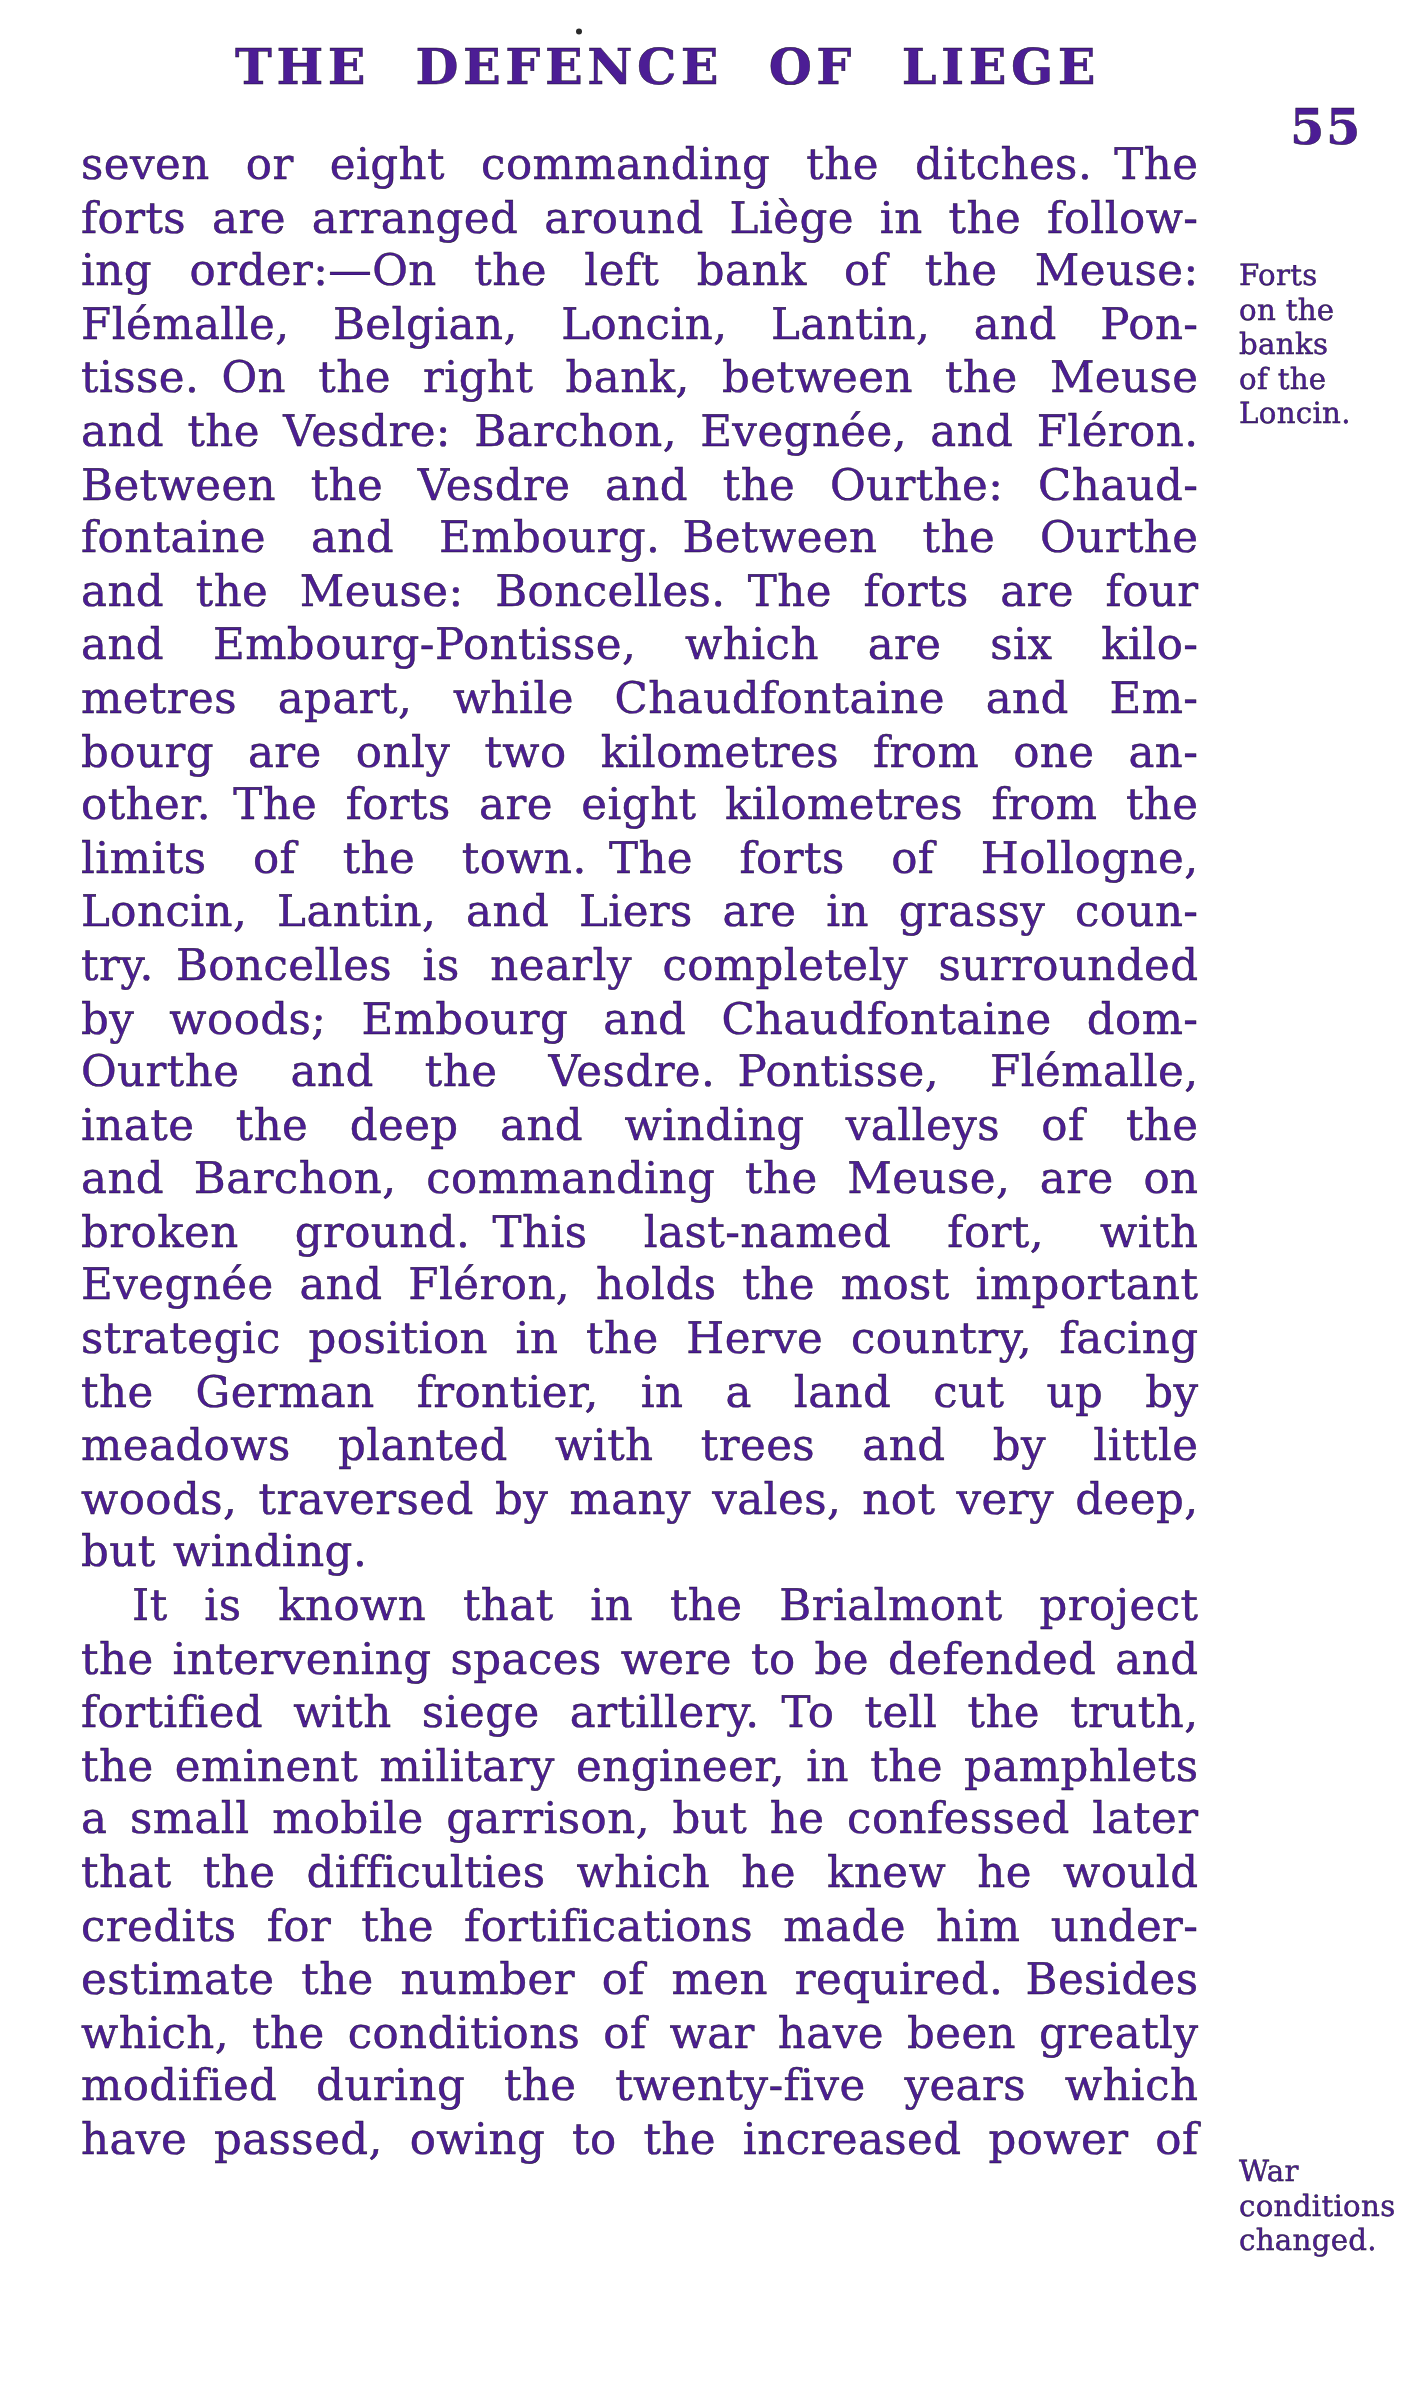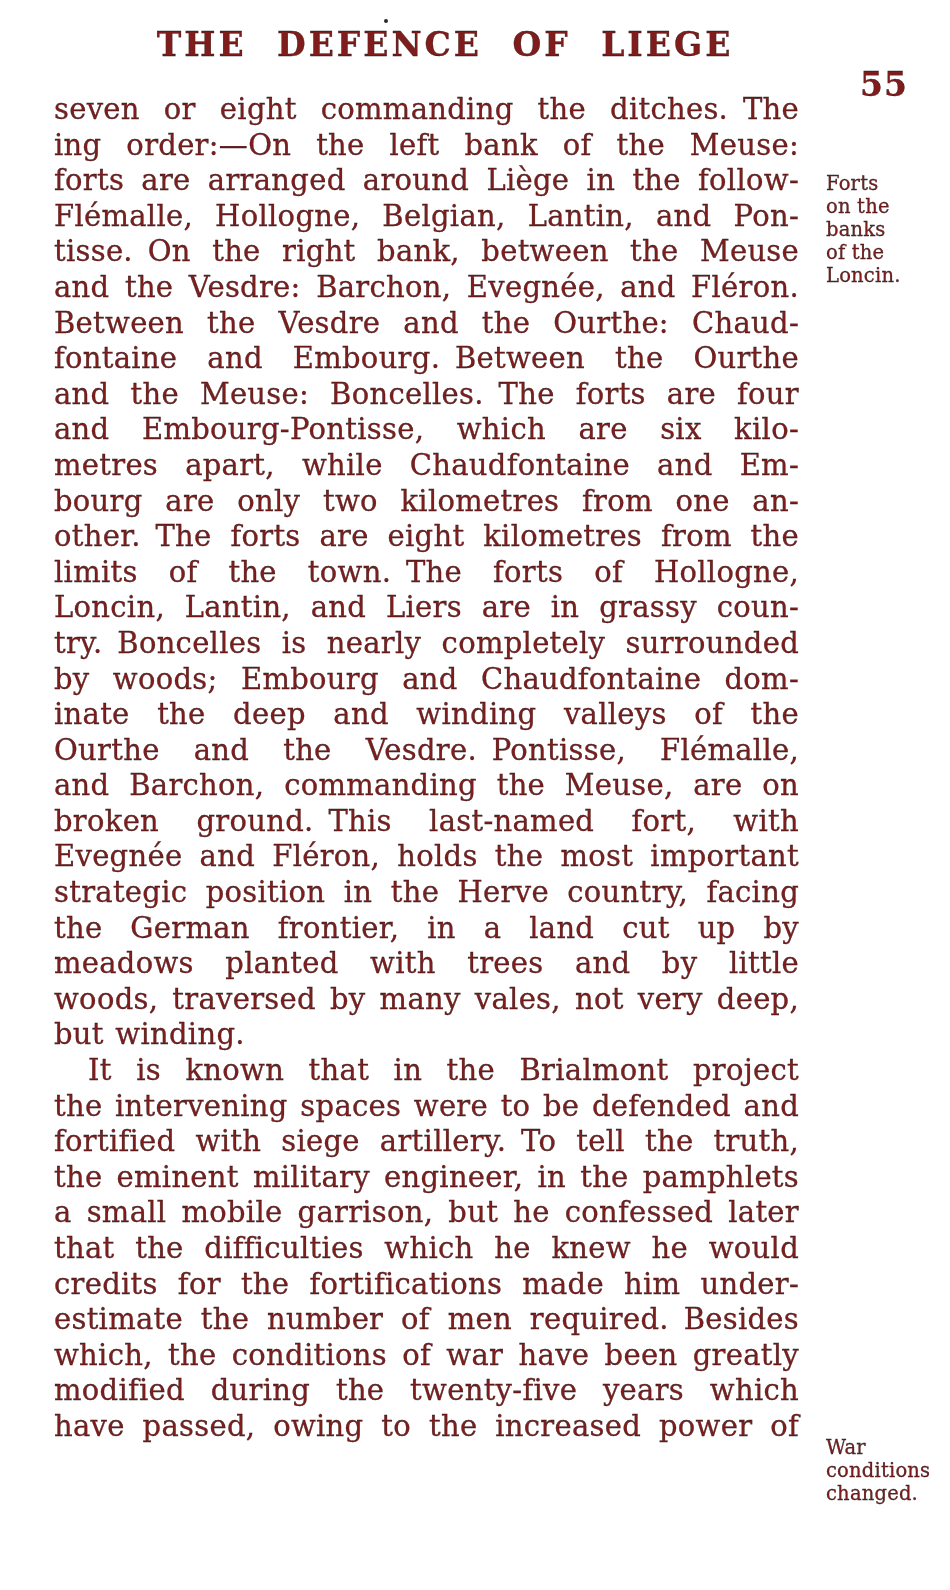--- a/index.html
+++ b/index.html
@@ -1,20 +1,20 @@
 <!DOCTYPE html>
 <html><head>
 <meta charset="utf-8">
 <style>
   html,body{margin:0;padding:0;background:#ffffff;}
   .page{
     position:relative;
     width:950px;height:1590px;
     background:#ffffff;
-    color:#7f1d1d;
+    color:#4c1d95;
     font-family:"DejaVu Serif","Liberation Serif",serif;
     overflow:hidden;
     -webkit-text-stroke:0.3px rgba(10,10,10,0.85);
   }
   .header-title{
     position:absolute;top:25px;left:0;right:60px;
     text-align:center;
     font-size:33px;font-weight:bold;
     letter-spacing:3px;word-spacing:16px;
     white-space:nowrap;
@@ -57,38 +57,38 @@
 <body>
 
 <div class="page">
 
   <div class="header-title">THE DEFENCE OF LIEGE</div>
   <div class="page-number">55</div>
   <div class="speck"></div>
 
   <div class="text-column">
     <div class="text-line">seven or eight commanding the ditches. The</div>
+    <div class="text-line">forts are arranged around Liège in the follow-</div>
     <div class="text-line">ing order:—On the left bank of the Meuse:</div>
-    <div class="text-line">forts are arranged around Liège in the follow-</div>
-    <div class="text-line">Flémalle, Hollogne, Belgian, Lantin, and Pon-</div>
+    <div class="text-line">Flémalle, Belgian, Loncin, Lantin, and Pon-</div>
     <div class="text-line">tisse. On the right bank, between the Meuse</div>
     <div class="text-line">and the Vesdre: Barchon, Evegnée, and Fléron.</div>
     <div class="text-line">Between the Vesdre and the Ourthe: Chaud-</div>
     <div class="text-line">fontaine and Embourg. Between the Ourthe</div>
     <div class="text-line">and the Meuse: Boncelles. The forts are four</div>
     <div class="text-line">and Embourg-Pontisse, which are six kilo-</div>
     <div class="text-line">metres apart, while Chaudfontaine and Em-</div>
     <div class="text-line">bourg are only two kilometres from one an-</div>
     <div class="text-line">other. The forts are eight kilometres from the</div>
     <div class="text-line">limits of the town. The forts of Hollogne,</div>
     <div class="text-line">Loncin, Lantin, and Liers are in grassy coun-</div>
     <div class="text-line">try. Boncelles is nearly completely surrounded</div>
     <div class="text-line">by woods; Embourg and Chaudfontaine dom-</div>
+    <div class="text-line">Ourthe and the Vesdre. Pontisse, Flémalle,</div>
     <div class="text-line">inate the deep and winding valleys of the</div>
-    <div class="text-line">Ourthe and the Vesdre. Pontisse, Flémalle,</div>
     <div class="text-line">and Barchon, commanding the Meuse, are on</div>
     <div class="text-line">broken ground. This last-named fort, with</div>
     <div class="text-line">Evegnée and Fléron, holds the most important</div>
     <div class="text-line">strategic position in the Herve country, facing</div>
     <div class="text-line">the German frontier, in a land cut up by</div>
     <div class="text-line">meadows planted with trees and by little</div>
     <div class="text-line">woods, traversed by many vales, not very deep,</div>
     <div class="text-line para-end">but winding.</div>
     <div class="text-line indent">It is known that in the Brialmont project</div>
     <div class="text-line">the intervening spaces were to be defended and</div>

